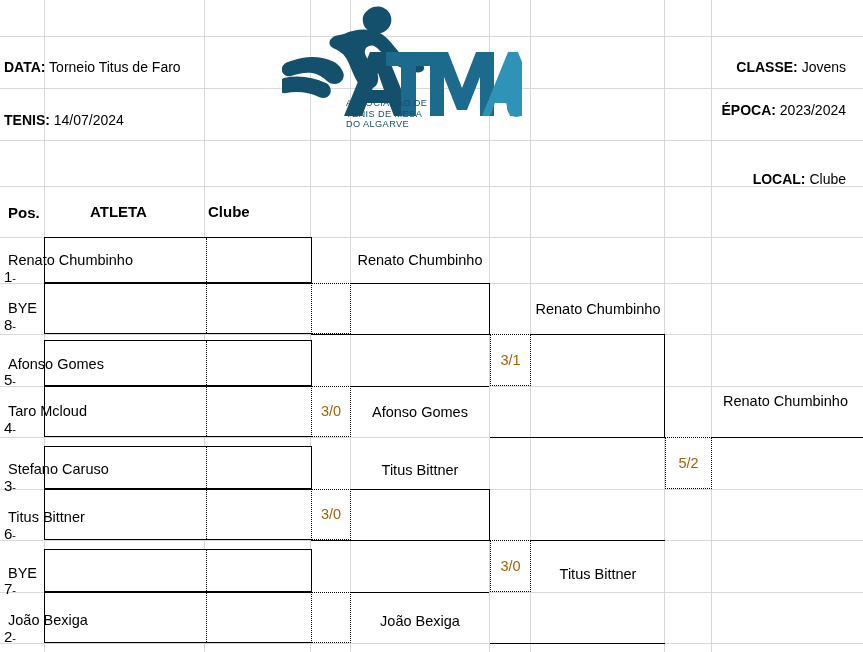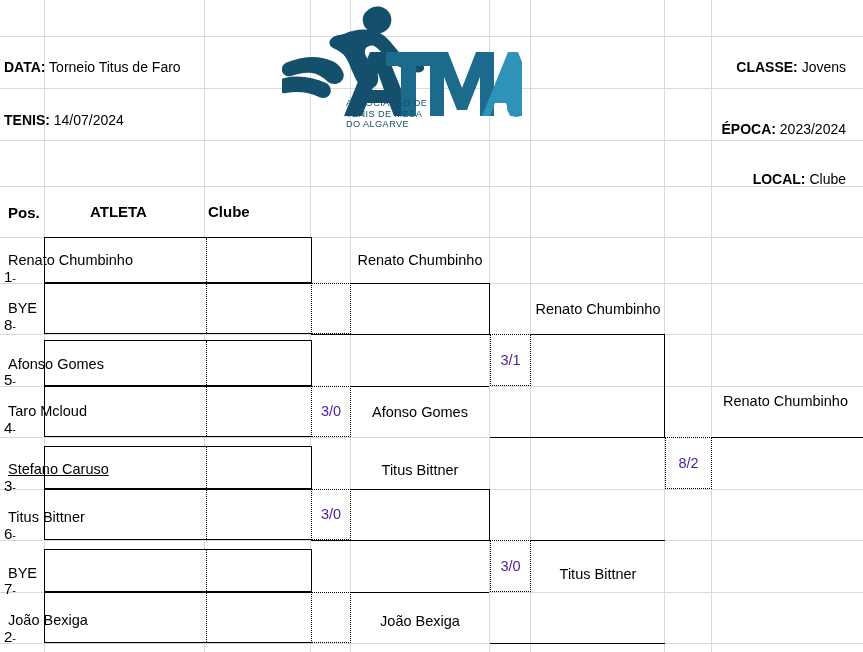--- a/index.html
+++ b/index.html
@@ -76,21 +76,21 @@
   
   .score {
     position:absolute;
     border:1.4px dotted #000;
     background:#fff;
     font-size:14.5px;
     line-height:1;
     display:flex;
     align-items:center;
     justify-content:center;
-    color:#4c1d95;
+    color:#a16207;
   }
 
   
   .adv {
     position:absolute;
     font-size:14.5px;
     line-height:1.15;
     text-align:center;
     white-space:nowrap;
     color:#000;
@@ -160,21 +160,21 @@
   <div class="hdr" style="left:4px; top:113px;">
     <b>TENIS:</b>
     <span>14/07/2024</span>
   </div>
 
   <div class="hdr hdr-r" style="right:17px; top:60px;">
     <b>CLASSE:</b>
     <span>Jovens</span>
   </div>
 
-  <div class="hdr hdr-r" style="right:17px; top:122px;">
+  <div class="hdr hdr-r" style="right:17px; top:103px;">
     <b>ÉPOCA:</b>
     <span>2023/2024</span>
   </div>
 
   <div class="hdr hdr-r" style="right:17px; top:172px;">
     <b>LOCAL:</b>
     <span>Clube</span>
   </div>
 
   <div class="colhdr" style="left:8px;   top:205px;">Pos.</div>
@@ -206,21 +206,21 @@
     <div class="p-split" style="left:161px;"></div>
   </div>
   <div class="p-box" style="left:44px; top:592px; width:268px; height:51px;">
     <div class="p-split" style="left:161px;"></div>
   </div>
 
   <div class="p-name" style="top:253px;">Renato Chumbinho</div>
   <div class="p-name" style="top:301px;">BYE</div>
   <div class="p-name" style="top:357px;">Afonso Gomes</div>
   <div class="p-name" style="top:404px;">Taro Mcloud</div>
-  <div class="p-name" style="top:462px;text-decoration:underline;">Stefano Caruso</div>
+  <div class="p-name" style="top:462px;">Stefano Caruso</div>
   <div class="p-name" style="top:510px;">Titus Bittner</div>
   <div class="p-name" style="top:566px;">BYE</div>
   <div class="p-name" style="top:613px;">João Bexiga</div>
 
   <div class="p-pos" style="left:4px; top:269px;">
     <span class="num">1</span><span class="dash">-</span>
   </div>
   <div class="p-pos" style="left:4px; top:317px;">
     <span class="num">8</span><span class="dash">-</span>
   </div>
@@ -289,17 +289,17 @@
   <div class="score" style="left:490px; top:334px; width:41px; height:52px;">3/1</div>
   <div class="score" style="left:490px; top:540px; width:41px; height:52px;">3/0</div>
 
   <div class="adv" style="left:531px; top:301px; width:134px;">Renato Chumbinho</div>
   <div class="adv" style="left:531px; top:566px; width:134px;">Titus Bittner</div>
 
   <div class="conn">
     <div class="line-h" style="left:665px; top:437px; width:198px;"></div>
   </div>
 
-  <div class="score" style="left:665px; top:437px; width:47px; height:52px;">8/2</div>
+  <div class="score" style="left:665px; top:437px; width:47px; height:52px;">5/2</div>
 
   <div class="adv wrap" style="left:713px; top:393px; width:145px;">Renato Chumbinho</div>
 
 </div>
 
 </body></html>

